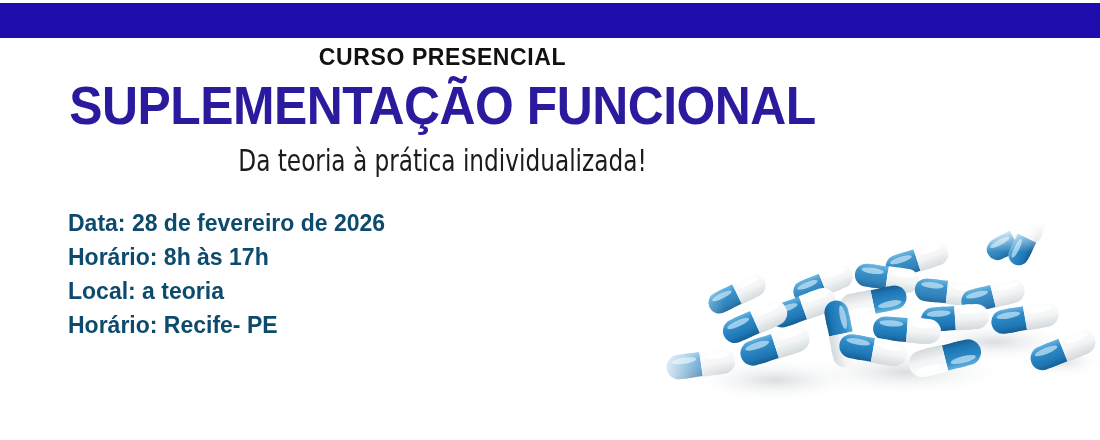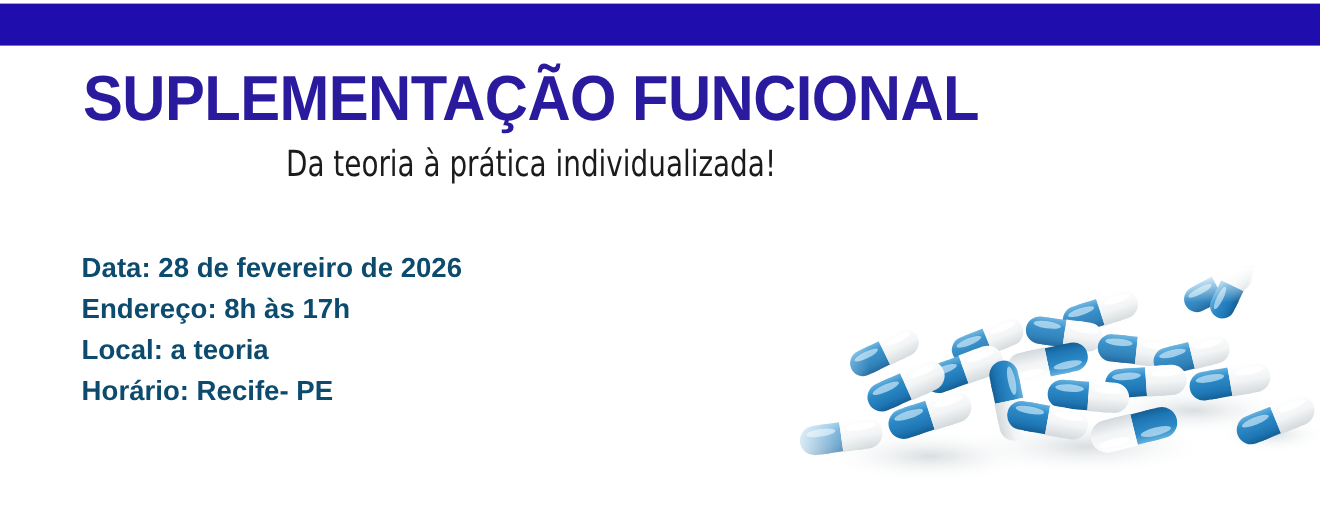--- a/index.html
+++ b/index.html
@@ -129,27 +129,28 @@
   }
 </style>
 </head>
 <body>
 
 <div class="flyer">
 
   <div class="top-bar"></div>
 
   <div class="headline-block">
+    <div class="kicker">CURSO PRESENCIAL</div>
     <div class="main-title">SUPLEMENTAÇÃO FUNCIONAL</div>
     <div class="sub-title">Da teoria à prática individualizada!</div>
   </div>
 
   <ul class="details">
     <li class="detail-line">Data: 28 de fevereiro de 2026</li>
-    <li class="detail-line">Endereço: 8h às 17h</li>
+    <li class="detail-line">Horário: 8h às 17h</li>
     <li class="detail-line">Local: a teoria</li>
     <li class="detail-line">Horário: Recife- PE</li>
   </ul>
 
   <div class="photo">
     <svg width="445" height="218" viewBox="0 0 445 218">
       <defs>
         <linearGradient id="blueGrad" x1="0" y1="0" x2="0" y2="1">
           <stop offset="0%" stop-color="#63B0DE"></stop>
           <stop offset="30%" stop-color="#2E8BC8"></stop>

